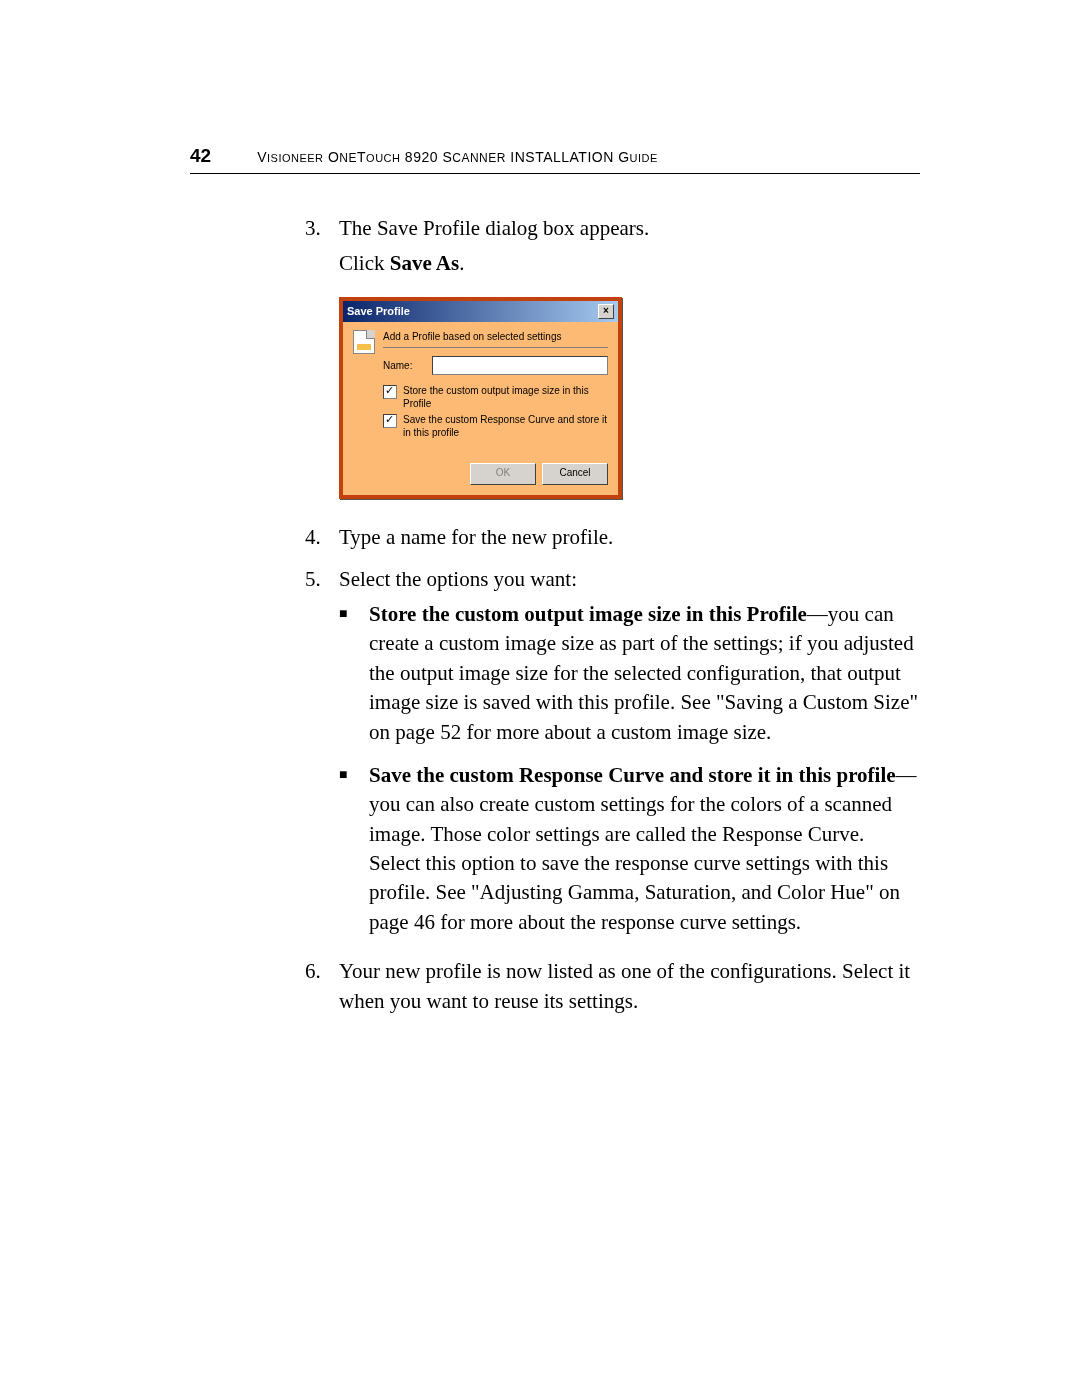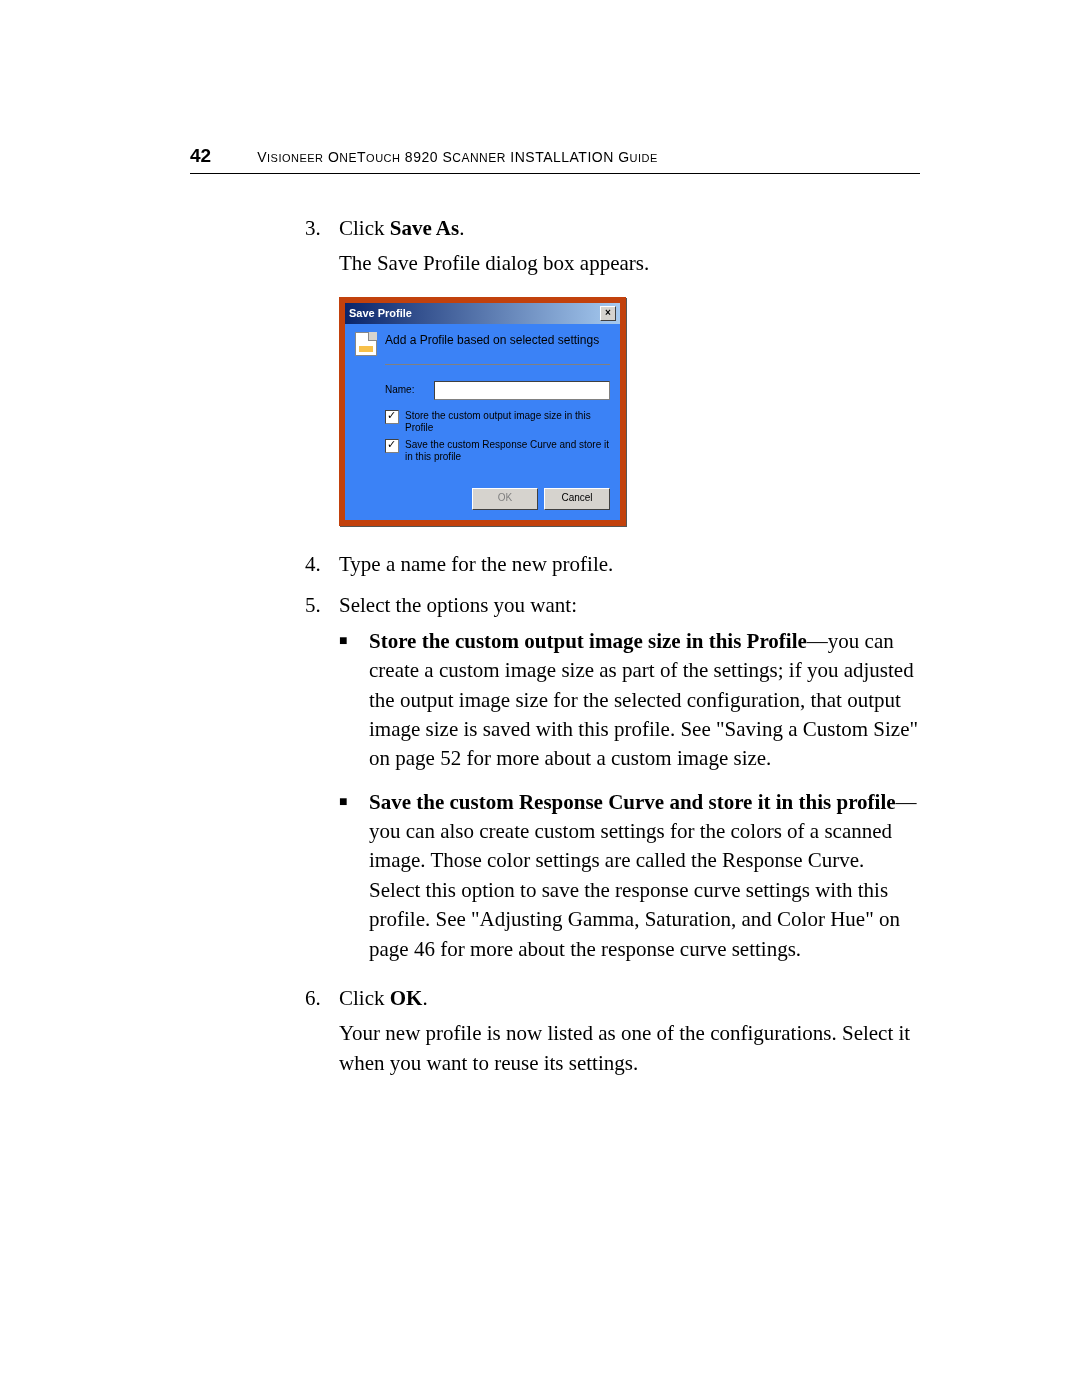--- a/index.html
+++ b/index.html
@@ -55,25 +55,25 @@
     flex: 1;
   }
   .step-para { margin: 0 0 6px 0; }
   .bold { font-weight: bold; }
   .dialog-wrap {
     margin: 18px 0 18px 0;
   }
   
   .win-dialog {
     width: 275px;
-    border: 6px solid #c2410c;
+    border: 4px solid #c2410c;
     font-family: Tahoma, Arial, sans-serif;
     font-size: 10px;
     box-shadow: 1px 1px 0 #555;
-    background: #3b82f6;
+    background: #fdba74;
   }
   .win-title {
     background: linear-gradient(to right, #0a246a, #a6caf0);
     color: #fff;
     font-weight: bold;
     padding: 3px 4px;
     display: flex;
     justify-content: space-between;
     align-items: center;
     font-size: 11px;
@@ -122,23 +122,23 @@
     position: absolute;
     left: 3px; right: 3px; bottom: 3px;
     height: 6px;
     background: #f7c04a;
   }
   .win-fields {
     flex: 1;
   }
   .win-heading {
     border-bottom: 1px solid #808080;
-    padding-bottom: 15px;
-    margin-bottom: 16px;
-    font-size: 12px;
+    padding-bottom: 3px;
+    margin-bottom: 8px;
+    font-size: 10px;
   }
   .win-name-row {
     display: flex;
     align-items: center;
     margin-bottom: 10px;
   }
   .win-name-label {
     margin-right: 20px;
     font-size: 10px;
   }
@@ -224,24 +224,24 @@
     <span class="header-title">
       <span>V</span><span style="font-size:11px">ISIONEER</span><span> O</span><span style="font-size:12px">NE</span><span>T</span><span style="font-size:11px">OUCH</span><span> 8920 S</span><span style="font-size:12px">CANNER</span><span> I</span><span style="font-size:14px">NSTALLATION</span><span> G</span><span style="font-size:11px">UIDE</span>
     </span>
   </div>
 
   <div class="content">
     <ol class="steps">
       <li>
         <span class="num">3.</span>
         <div class="body">
+          <p class="step-para">The Save Profile dialog box appears.</p>
           <p class="step-para">
             <span>Click </span><span class="bold">Save As</span><span>.</span>
           </p>
-          <p class="step-para">The Save Profile dialog box appears.</p>
 
           <div class="dialog-wrap">
             <div class="win-dialog">
               <div class="win-title">
                 <span>Save Profile</span>
                 <span class="win-close">×</span>
               </div>
               <div class="win-body">
                 <div class="win-row">
                   <div class="win-icon"></div>
@@ -295,21 +295,18 @@
                 <span class="bold">Save the custom Response Curve and store it in this profile</span><span>—you can also create custom settings for the colors of a scanned image. Those color settings are called the Response Curve. Select this option to save the response curve settings with this profile. See "Adjusting Gamma, Saturation, and Color Hue" on page 46 for more about the response curve settings.</span>
               </div>
             </li>
           </ul>
         </div>
       </li>
 
       <li>
         <span class="num">6.</span>
         <div class="body">
-          <p class="step-para">
-            <span>Click </span><span class="bold">OK</span><span>.</span>
-          </p>
           <p class="step-para">Your new profile is now listed as one of the configurations. Select it when you want to reuse its settings.</p>
         </div>
       </li>
     </ol>
   </div>
 </div>
 
 </body></html>

